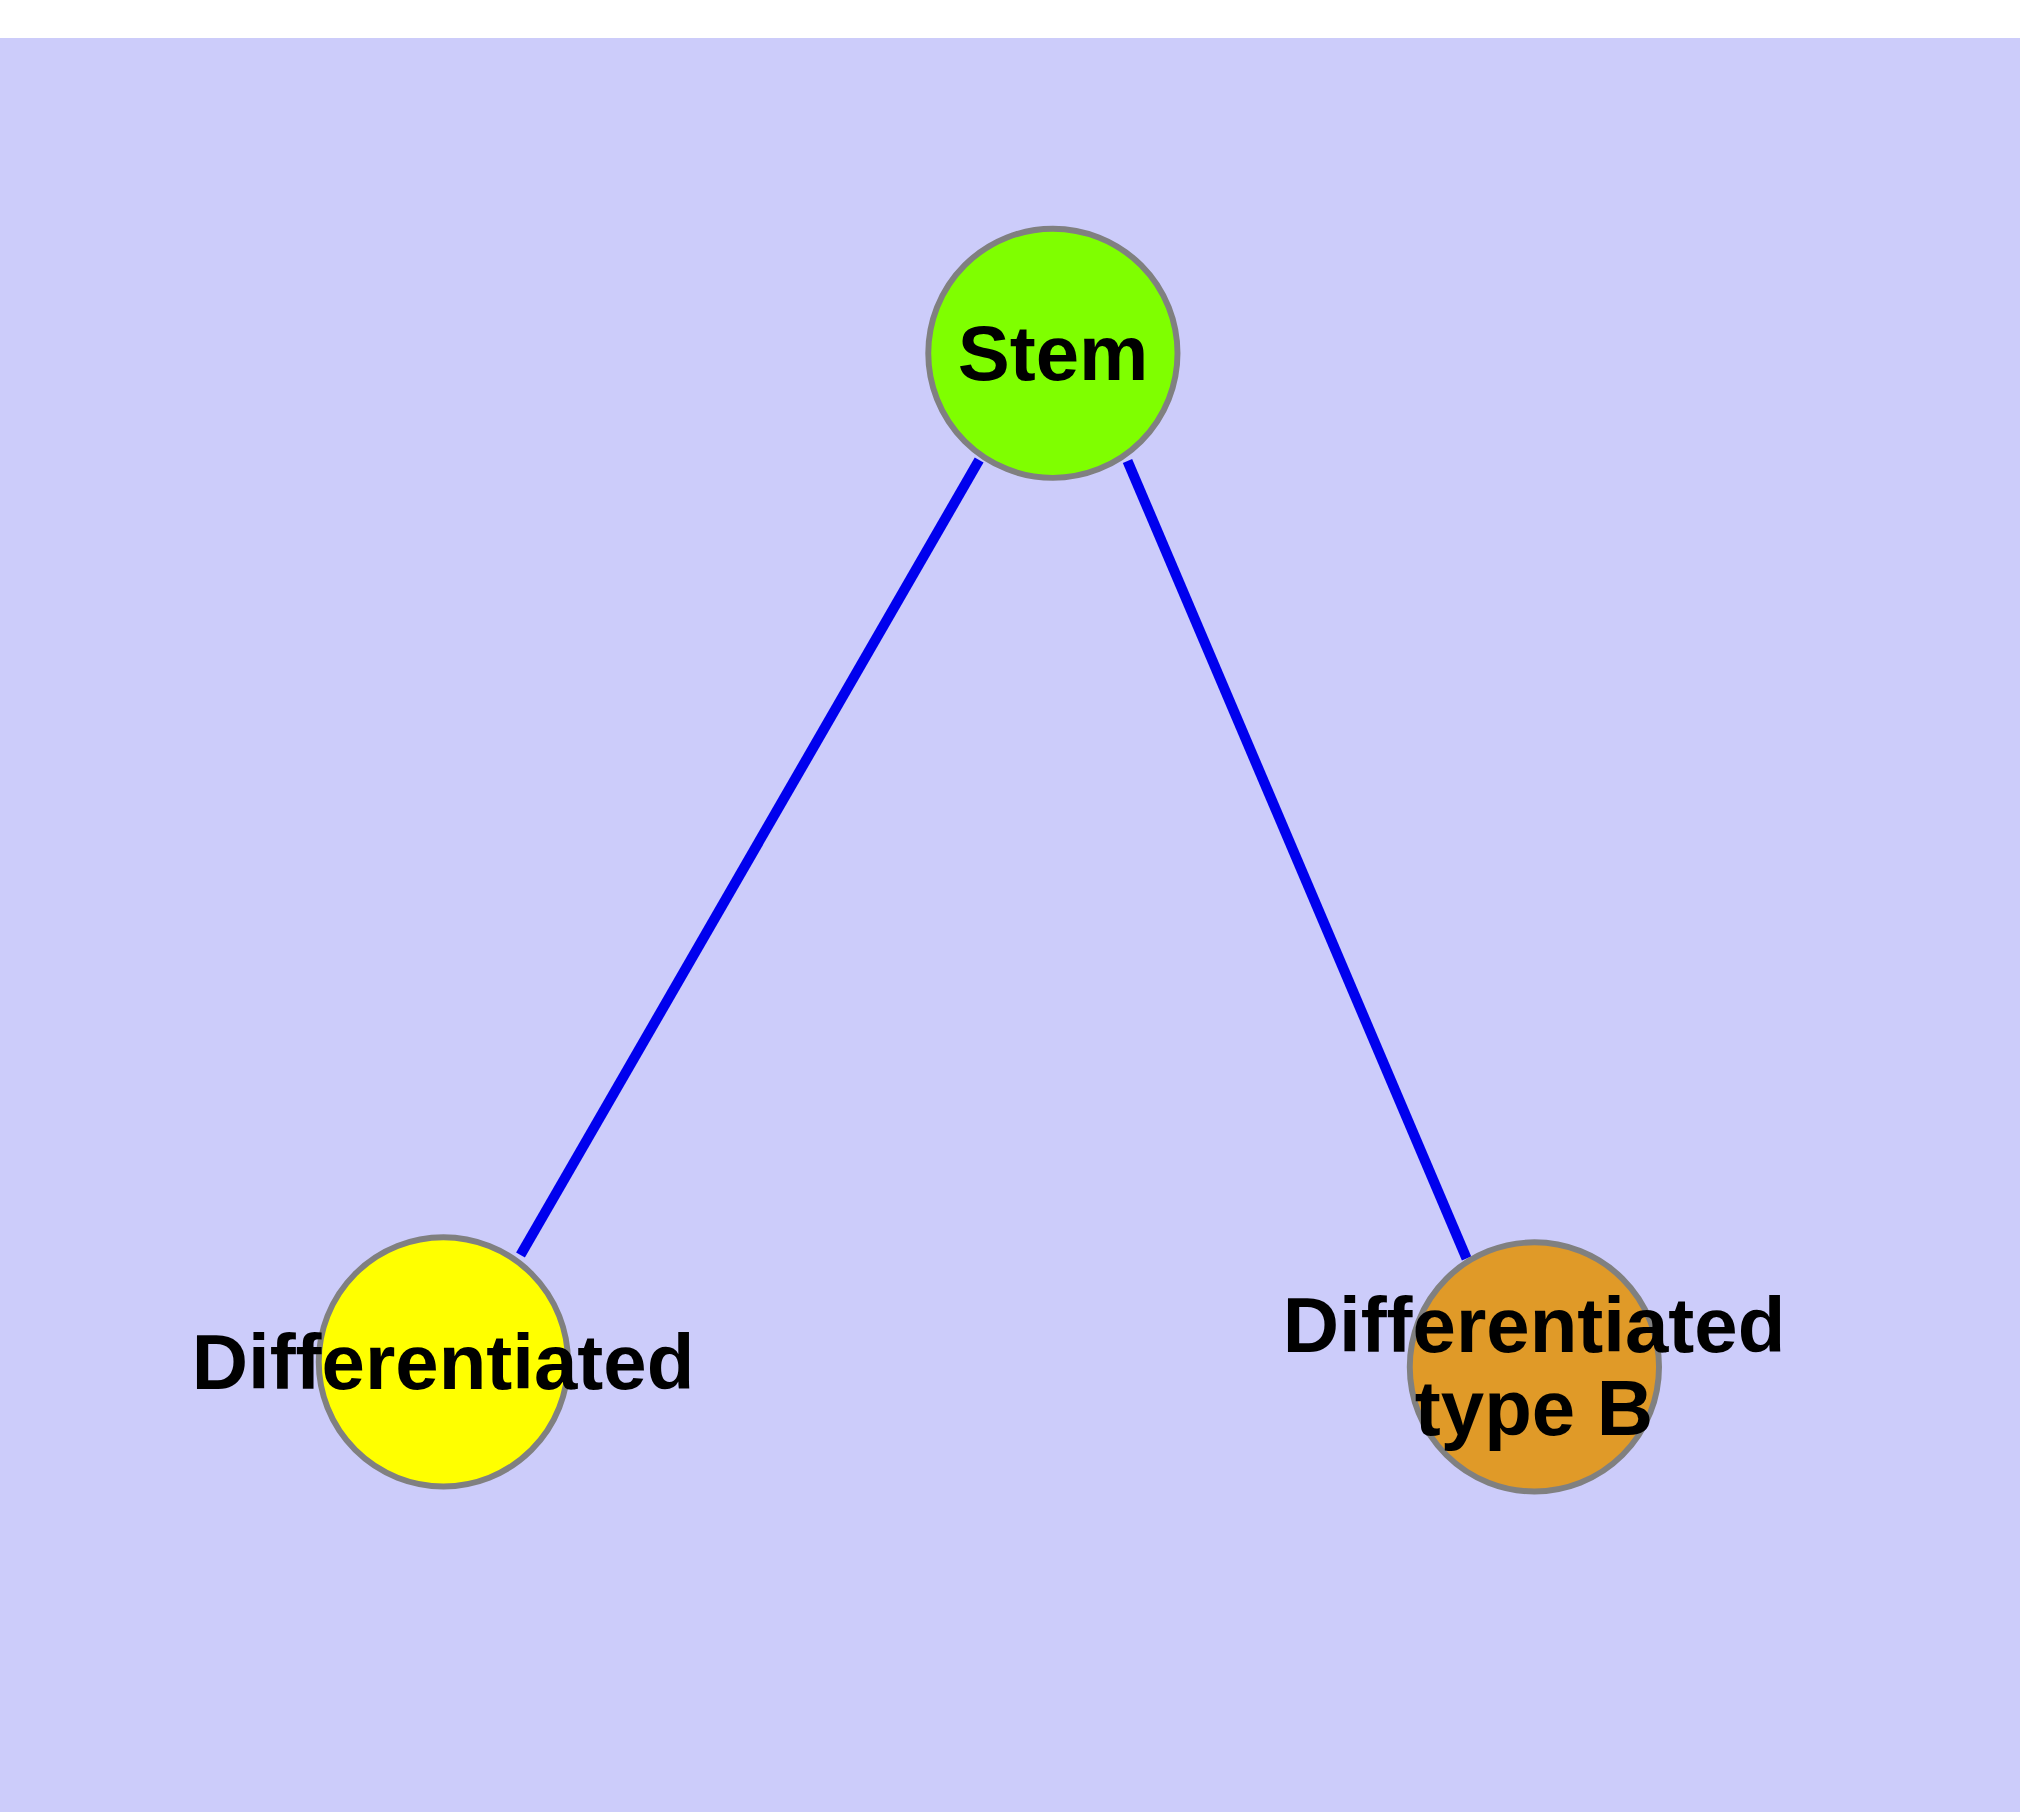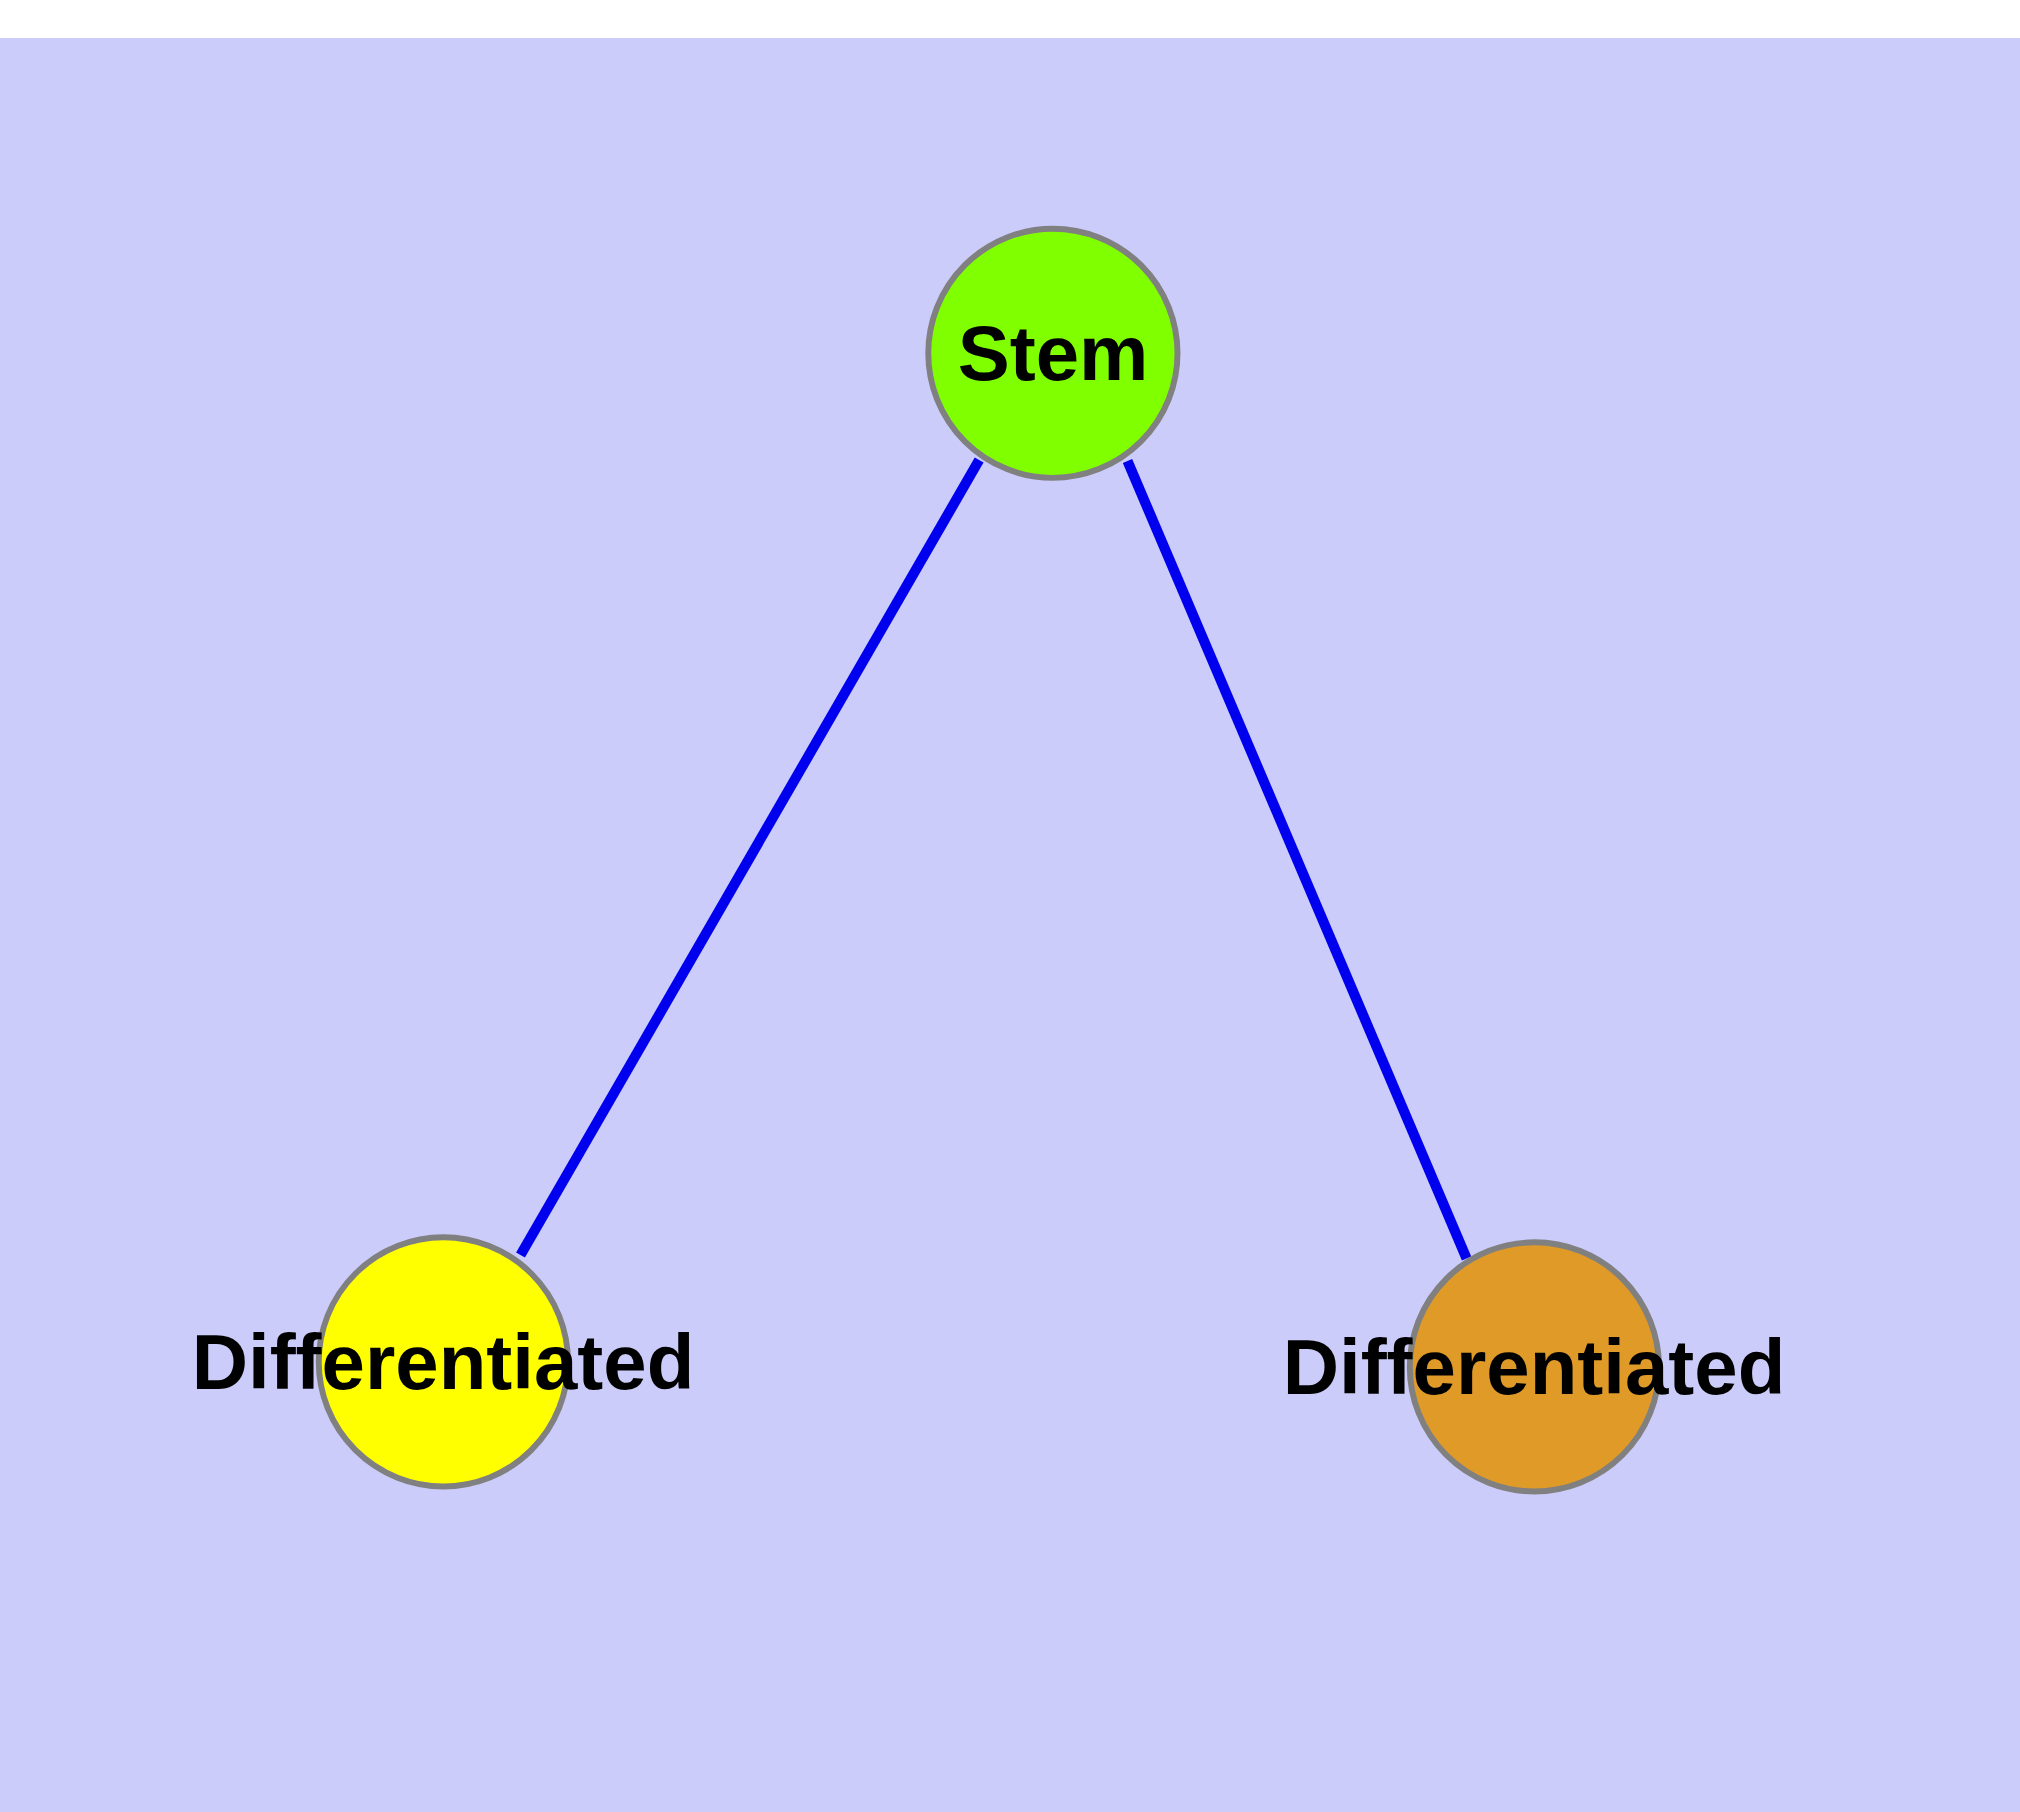--- a/index.html
+++ b/index.html
@@ -63,17 +63,18 @@
 
   <div id="label-layer">
       <div class="node-label" style="left: 1053px; top: 315px; font-size: 78px; font-weight: bold; color: rgb(0, 0, 0);">
         <span class="line">Stem</span>
       </div>
       <div class="node-label" style="left: 443px; top: 1324px; font-size: 78px; font-weight: bold; color: rgb(0, 0, 0);">
         <span class="line">Differentiated</span>
       </div>
       <div class="node-label" style="left: 1534px; top: 1329px; font-size: 78px; font-weight: bold; color: rgb(0, 0, 0);">
         <span class="line">Differentiated</span>
+        <span class="line">type B</span>
       </div>
     </div>
 
 </div>
 
 
 </body></html>

